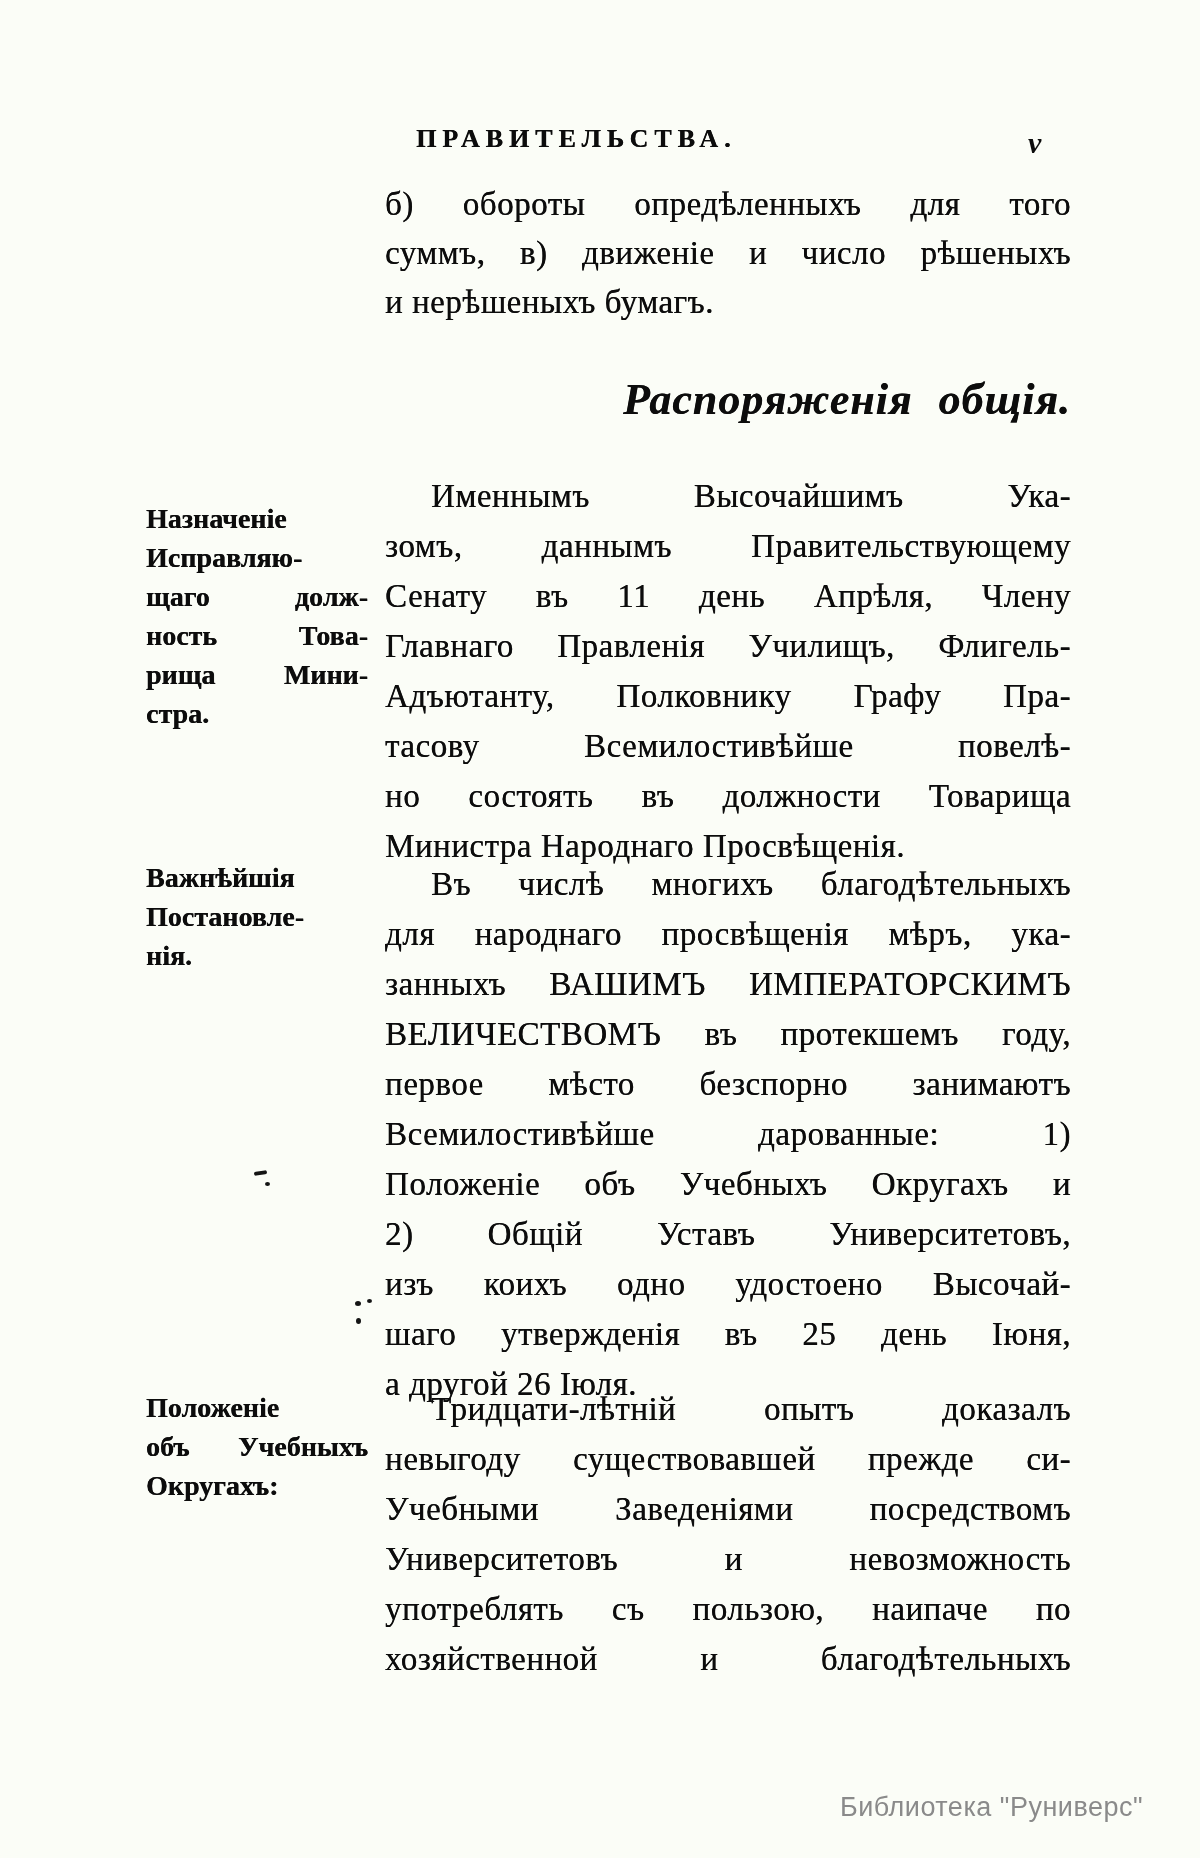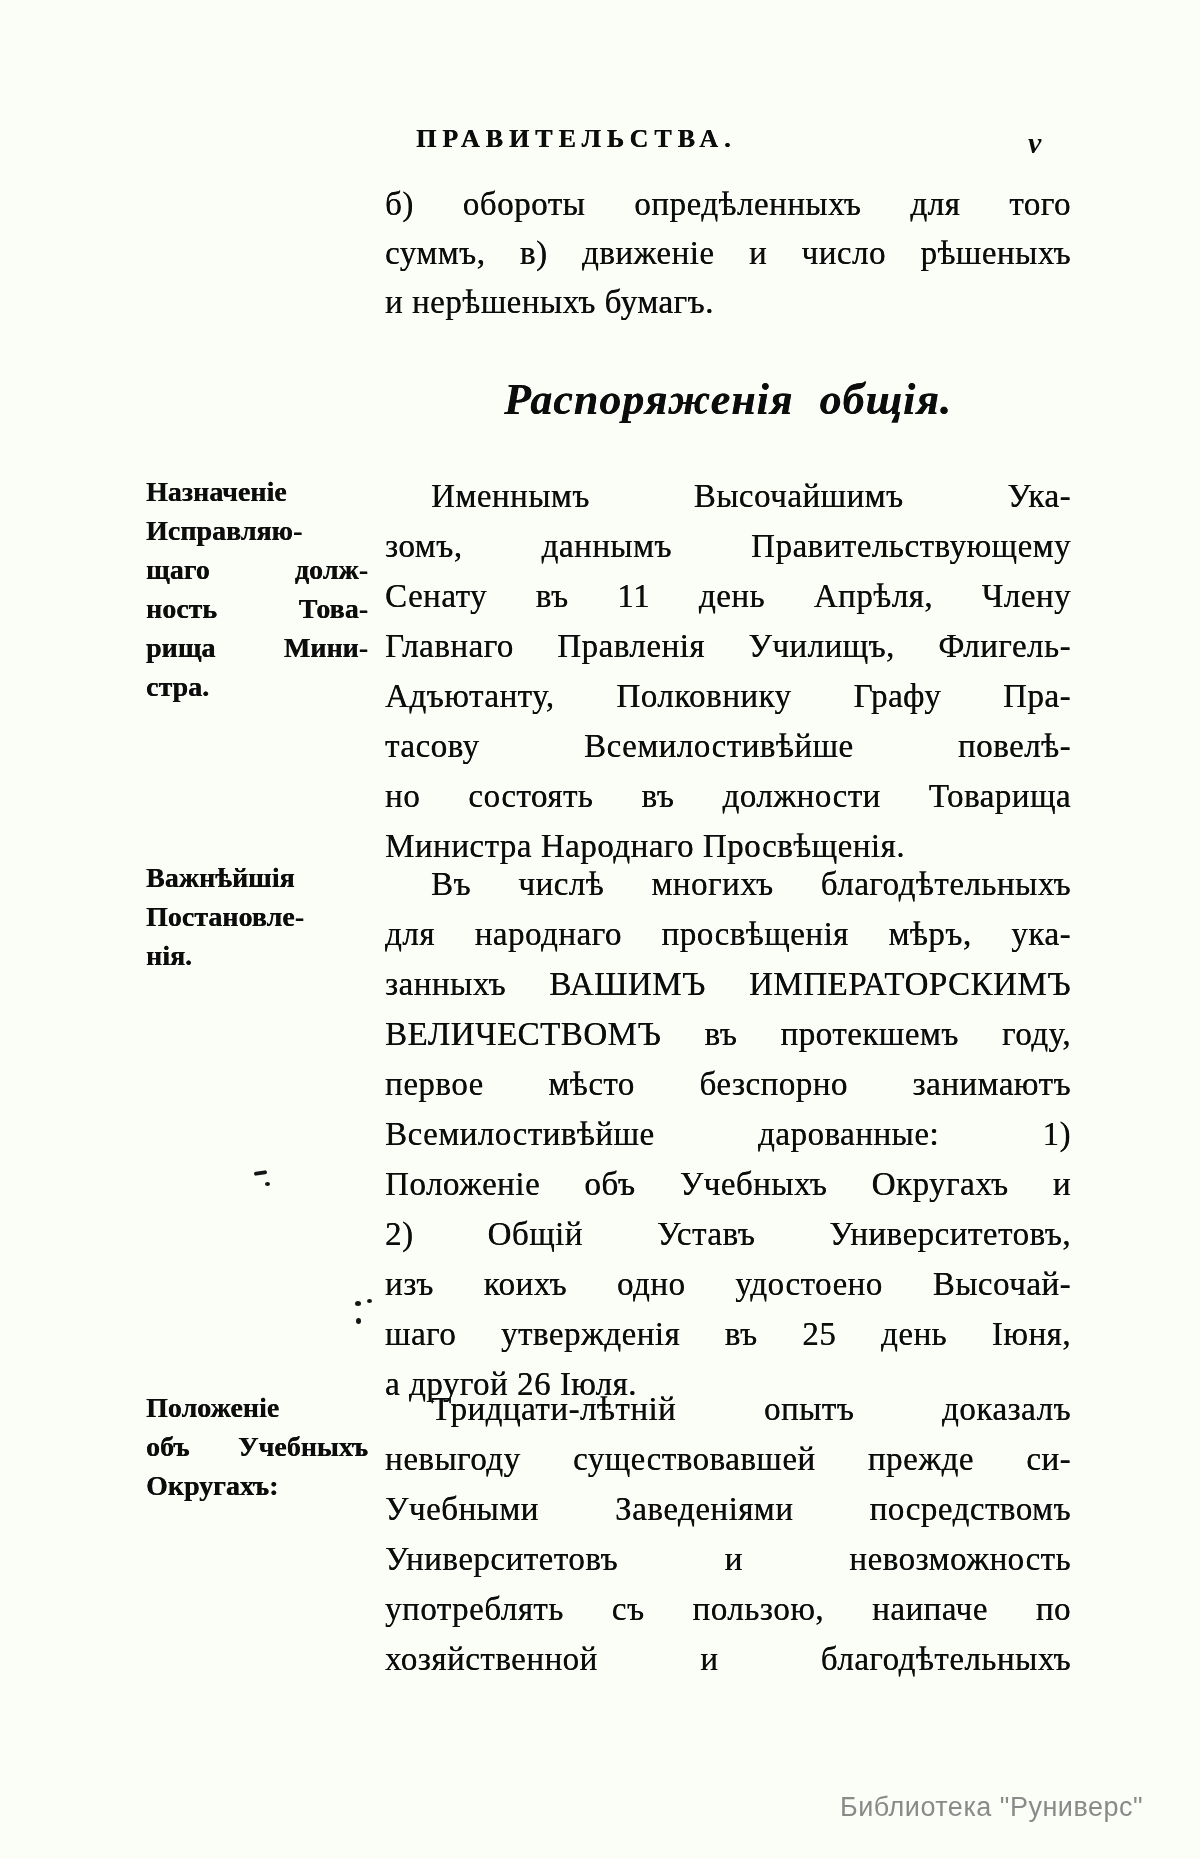--- a/index.html
+++ b/index.html
@@ -38,35 +38,35 @@
     text-align:justify;
     text-align-last:justify;
   }
   .ends .line:last-child{
     text-align-last:left;
   }
   .intro{top:180px;line-height:49px;}
   .section-heading{
     position:absolute;left:385px;top:374px;width:686px;
     font-size:44px;font-weight:bold;font-style:italic;
-    text-align:center;letter-spacing:1px;
+    text-align:right;letter-spacing:1px;
     word-spacing:14px;
     text-shadow:0.3px 0.3px 0 #1a1a1a;
   }
   .body-para .line:first-child{text-indent:46px;}
   .p1{top:471px;}
   .p2{top:859px;}
   .p3{top:1384px;}
   
   .note{
     position:absolute;left:146px;width:222px;
     font-size:28px;font-weight:bold;line-height:39px;
     text-shadow:0.3px 0.3px 0 #1a1a1a;
   }
-  .note1{top:472px;}
+  .note1{top:499px;}
   .note2{top:858px;}
   .note3{top:1388px;}
   
   .watermark{
     position:absolute;left:840px;top:1792px;
     font-family:"Liberation Sans", sans-serif;
     font-size:27px;color:#8a8a8a;letter-spacing:0.5px;
     white-space:nowrap;
   }
   

